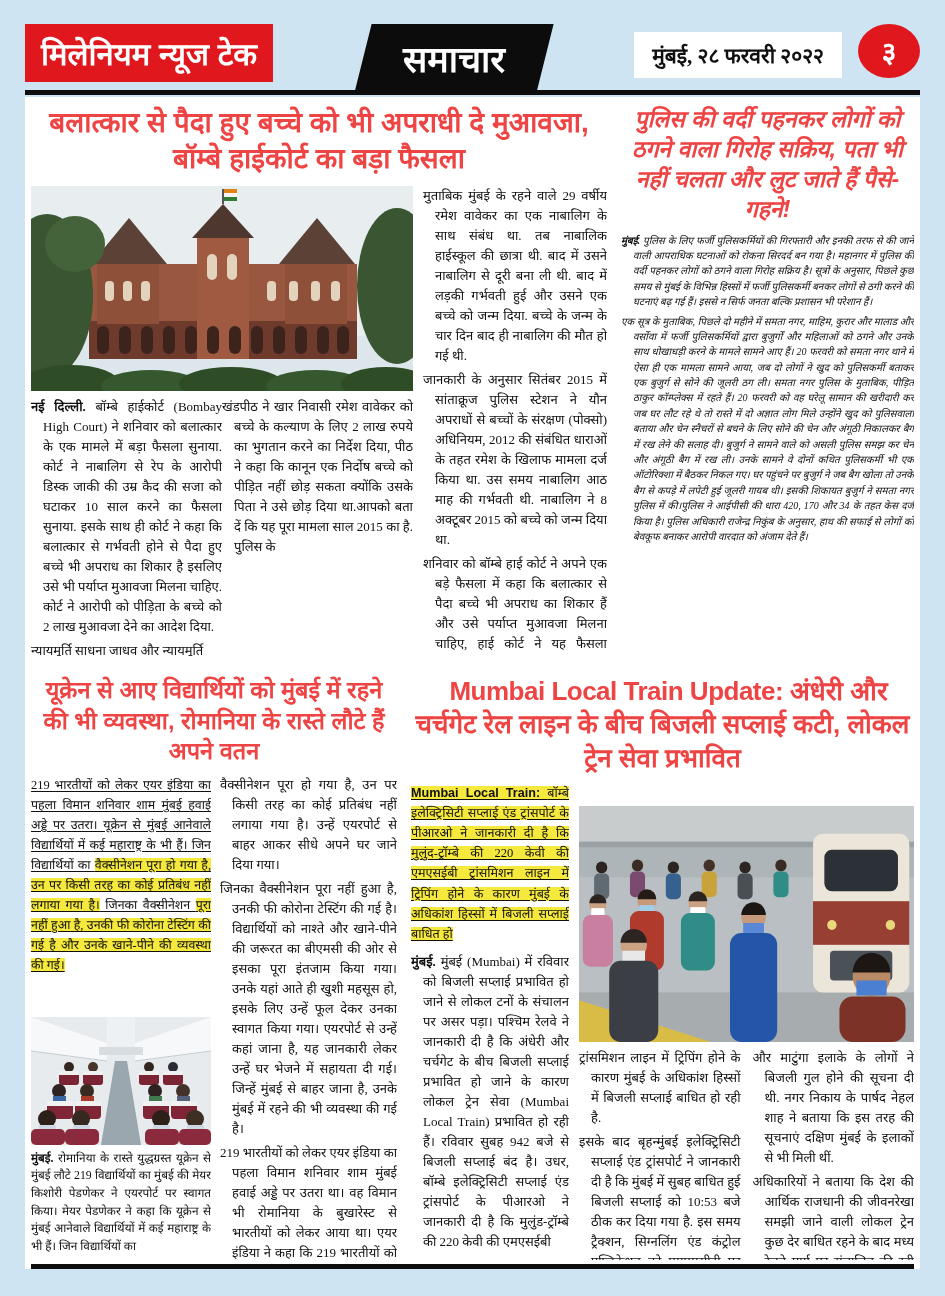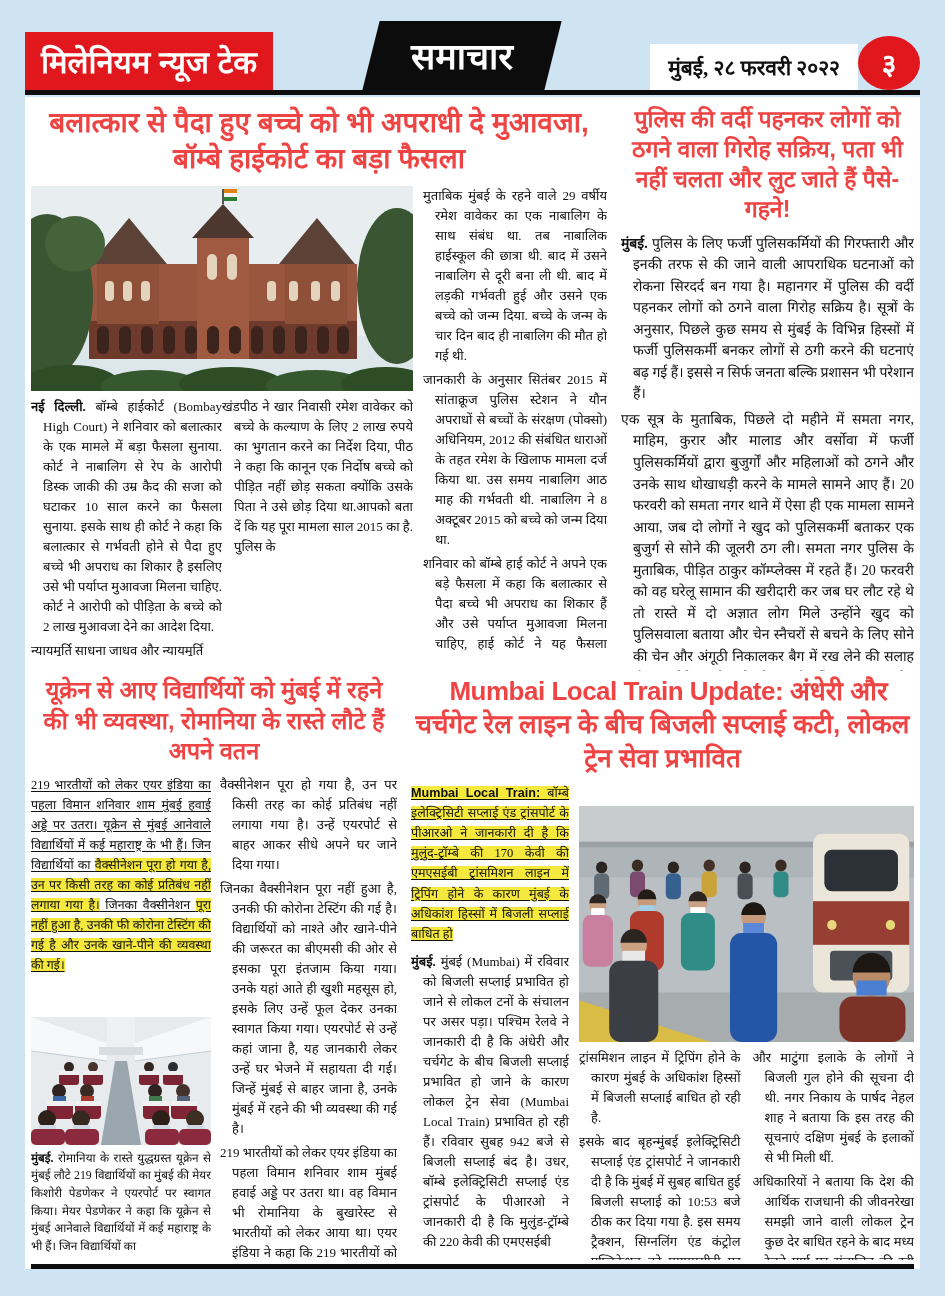--- a/index.html
+++ b/index.html
@@ -1,27 +1,27 @@
 <!DOCTYPE html>
 <html lang="hi"><head>
 <meta charset="utf-8">
 <style>
   * { margin:0; padding:0; box-sizing:border-box; }
   body { width:945px; height:1296px; font-family:"Liberation Serif", serif; color:#101010; }
   .page { width:945px; height:1296px; background:#cfe4f2; padding:24px 25px 0; overflow:hidden; }
 
   
-  .hdr { height:66px; display:flex; align-items:flex-end; gap:0; }
+  .hdr { height:66px; display:flex; align-items:flex-start; gap:16px; }
   .brand { background:#e1171e; color:#fff; font-family:"Liberation Sans", sans-serif;
            font-weight:bold; font-size:31px; padding:8px 16px; white-space:nowrap; }
   .hdr-spacer { flex:1; }
   .masthead { background:#0c0c0c; transform:skewX(-14deg); padding:10px 40px; }
   .masthead span { display:inline-block; transform:skewX(14deg); color:#fff;
                    font-family:"Liberation Sans", sans-serif; font-weight:bold; font-size:36px; }
-  .datebox { background:#fff; font-weight:bold; font-size:21px; padding:9px 18px; white-space:nowrap; }
+  .datebox { background:#fff; font-weight:bold; font-size:21px; padding:9px 18px; white-space:nowrap;margin-top:8px; }
   .pgnum { background:#e1171e; color:#fff; width:62px; height:54px; border-radius:50%;
            display:flex; align-items:center; justify-content:center; font-size:28px; font-weight:bold; }
   .rule { height:5px; background:#0d0d0d; }
 
   
   main { background:#fff; margin-top:2px; height:1172px; padding:8px 6px 0; display:flex; flex-direction:column; }
   .row1 { display:flex; gap:14px; height:566px; }
   .row2 { display:flex; gap:14px; flex:1; margin-top:4px; overflow:hidden; }
   .footer-rule { margin-top:4px; }
 
@@ -36,23 +36,23 @@
   .a1 { flex:0 0 576px; overflow:hidden; }
   .a1 h1 { font-size:28px; margin:0 6px 8px; }
   .a1-body { display:flex; gap:10px; height:470px; }
   .a1-left { flex:0 0 382px; display:flex; flex-direction:column; }
   .a1-photo { width:382px; height:205px; flex:0 0 auto; }
   .a1-cols { display:flex; gap:0; flex:1; margin-top:6px; overflow:hidden; }
   .a1-cols .col { flex:1; }
   .a1-col3 { flex:1; }
 
   
-  .a2 { flex:1; overflow:hidden; }
+  .a2 { flex:1; overflow:hidden;font-style:italic; }
   .a2 h2 { font-size:23px; margin-bottom:8px; }
-  .a2 .para { font-size:14px; }
+  .a2 .para { font-size:10px; }
 
   
   .a3 { flex:0 0 366px; overflow:hidden; }
   .a3 h3 { font-size:23.5px; margin-bottom:8px; }
   .a3-body { display:flex; gap:9px; height:510px; }
   .a3-col1 { flex:0 0 180px; display:flex; flex-direction:column; overflow:hidden; }
   .a3-intro { font-size:12.4px; line-height:1.62; text-align:justify; text-decoration:underline;
               text-underline-offset:2px; height:238px; overflow:hidden; }
   .a3-photo { width:180px; height:128px; flex:0 0 auto; margin-top:4px; }
   .a3-caption { font-size:11.8px; line-height:1.5; text-align:justify; margin-top:5px; overflow:hidden; }
@@ -248,21 +248,21 @@
             <p class="para">जिनका वैक्सीनेशन पूरा नहीं हुआ है, उनकी फी कोरोना टेस्टिंग की गई है। विद्यार्थियों को नाश्ते और खाने-पीने की जरूरत का बीएमसी की ओर से इसका पूरा इंतजाम किया गया। उनके यहां आते ही खुशी महसूस हो, इसके लिए उन्हें फूल देकर उनका स्वागत किया गया। एयरपोर्ट से उन्हें कहां जाना है, यह जानकारी लेकर उन्हें घर भेजने में सहायता दी गई। जिन्हें मुंबई से बाहर जाना है, उनके मुंबई में रहने की भी व्यवस्था की गई है।</p>
             <p class="para">219 भारतीयों को लेकर एयर इंडिया का पहला विमान शनिवार शाम मुंबई हवाई अड्डे पर उतरा था। वह विमान भी रोमानिया के बुखारेस्ट से भारतीयों को लेकर आया था। एयर इंडिया ने कहा कि 219 भारतीयों को लेकर एआई-1944 उड़ान शाम सात बजकर 50 मिनट पर छत्रपति शिवाजी महाराज अंतरराष्ट्रीय हवाई अड्डे पर उतरी। विमानन कंपनी ने एक छोटा वीडियो भी पोस्ट किया जिसमें भारत लौटने की खुशी में पहले जत्थे को ताली बजाते हुए देखा</p>
           </div>
         </div>
       </section>
 
       <section class="a4">
         <h4><span class="latin">Mumbai Local Train Update: </span><span>अंधेरी और चर्चगेट रेल लाइन के बीच बिजली सप्लाई कटी, लोकल ट्रेन सेवा प्रभावित</span></h4>
         <div class="a4-body">
           <div class="a4-col1 col">
-            <p class="a4-intro"><mark><span class="latin">Mumbai Local Train: </span><span>बॉम्बे इलेक्ट्रिसिटी सप्लाई एंड ट्रांसपोर्ट के पीआरओ ने जानकारी दी है कि मुलुंद-ट्रॉम्बे की 170 केवी की एमएसईबी ट्रांसमिशन लाइन में ट्रिपिंग होने के कारण मुंबई के अधिकांश हिस्सों में बिजली सप्लाई बाधित हो</span></mark></p>
+            <p class="a4-intro"><mark><span class="latin">Mumbai Local Train: </span><span>बॉम्बे इलेक्ट्रिसिटी सप्लाई एंड ट्रांसपोर्ट के पीआरओ ने जानकारी दी है कि मुलुंद-ट्रॉम्बे की 220 केवी की एमएसईबी ट्रांसमिशन लाइन में ट्रिपिंग होने के कारण मुंबई के अधिकांश हिस्सों में बिजली सप्लाई बाधित हो</span></mark></p>
             <p class="para"><span class="lead">मुंबई.</span><span> मुंबई (Mumbai) में रविवार को बिजली सप्लाई प्रभावित हो जाने से लोकल टनों के संचालन पर असर पड़ा। पश्चिम रेलवे ने जानकारी दी है कि अंधेरी और चर्चगेट के बीच बिजली सप्लाई प्रभावित हो जाने के कारण लोकल ट्रेन सेवा (Mumbai Local Train) प्रभावित हो रही हैं। रविवार सुबह 942 बजे से बिजली सप्लाई बंद है। उधर, बॉम्बे इलेक्ट्रिसिटी सप्लाई एंड ट्रांसपोर्ट के पीआरओ ने जानकारी दी है कि मुलुंड-ट्रॉम्बे की 220 केवी की एमएसईबी</span></p>
           </div>
           <div class="a4-right">
             <svg class="a4-photo" viewBox="0 0 355 238" preserveAspectRatio="none" role="img">
               <rect width="355" height="238" fill="#b9bfc2"></rect>
               <rect width="355" height="36" fill="#c8cccd"></rect>
               <rect y="36" width="355" height="6" fill="#9aa1a5"></rect>
               <rect y="42" width="355" height="30" fill="#aeb5b8"></rect>
               <rect x="0" y="188" width="355" height="50" fill="#a7acaf"></rect>
               <polygon points="0,196 140,238 0,238" fill="#d9bc45"></polygon>

